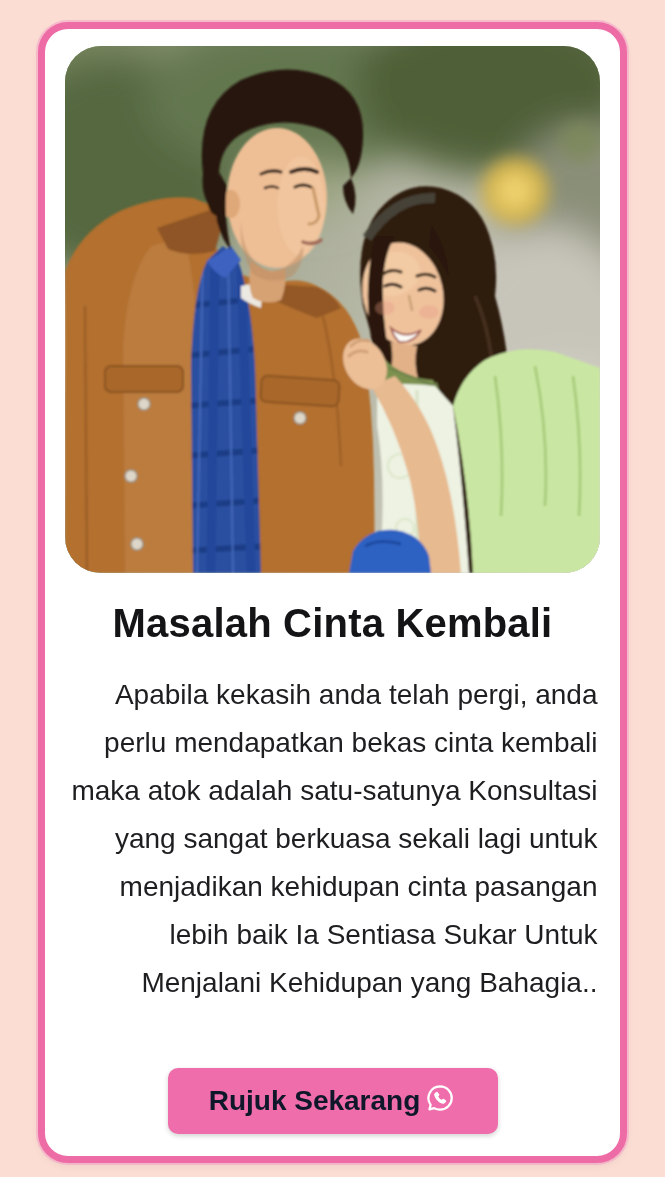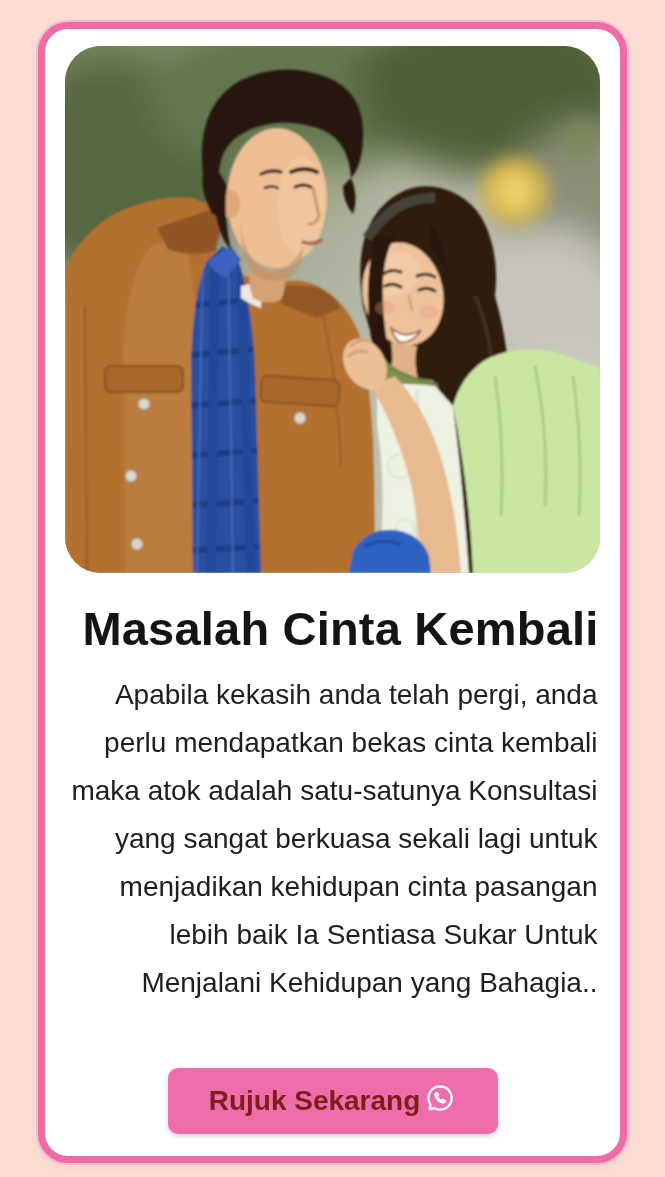--- a/index.html
+++ b/index.html
@@ -14,33 +14,32 @@
     border:7px solid #ee6ca6;border-radius:30px;
     box-shadow:0 0 0 2px rgba(244,160,198,.55), 0 3px 8px rgba(0,0,0,.06);
   }
   .photo{
     position:absolute;left:20px;top:17px;width:535px;height:527px;
     border-radius:36px;overflow:hidden;background:#9aa57f;
   }
   .photo svg{display:block;width:100%;height:100%;}
   .title{
     position:absolute;left:0;top:572px;width:100%;margin:0;
-    text-align:center;font-size:47px;font-weight:700;color:#141416;
+    text-align:center;font-size:40px;font-weight:700;color:#141416;
     letter-spacing:0.2px;
-    padding-left:8px;
   }
   .body-text{
     position:absolute;top:642px;left:50%;transform:translateX(-50%);
     width:530px;margin:0;text-align:right;
     font-size:28px;line-height:48px;color:#1e1e20;
   }
   .cta{
     position:absolute;top:1039px;left:50%;transform:translateX(-50%);
     width:330px;height:66px;border:none;border-radius:10px;
-    background:#ef6daa;color:#7f1d1d;cursor:pointer;
+    background:#ef6daa;color:#0f172a;cursor:pointer;
     display:flex;align-items:center;justify-content:center;gap:4px;
     font-family:"Liberation Sans",sans-serif;font-size:28px;font-weight:700;
     box-shadow:0 2px 5px rgba(0,0,0,.18);
   }
   .cta .wa{flex:0 0 auto;}
 </style>
 </head>
 <body>
 
 <div class="card">

